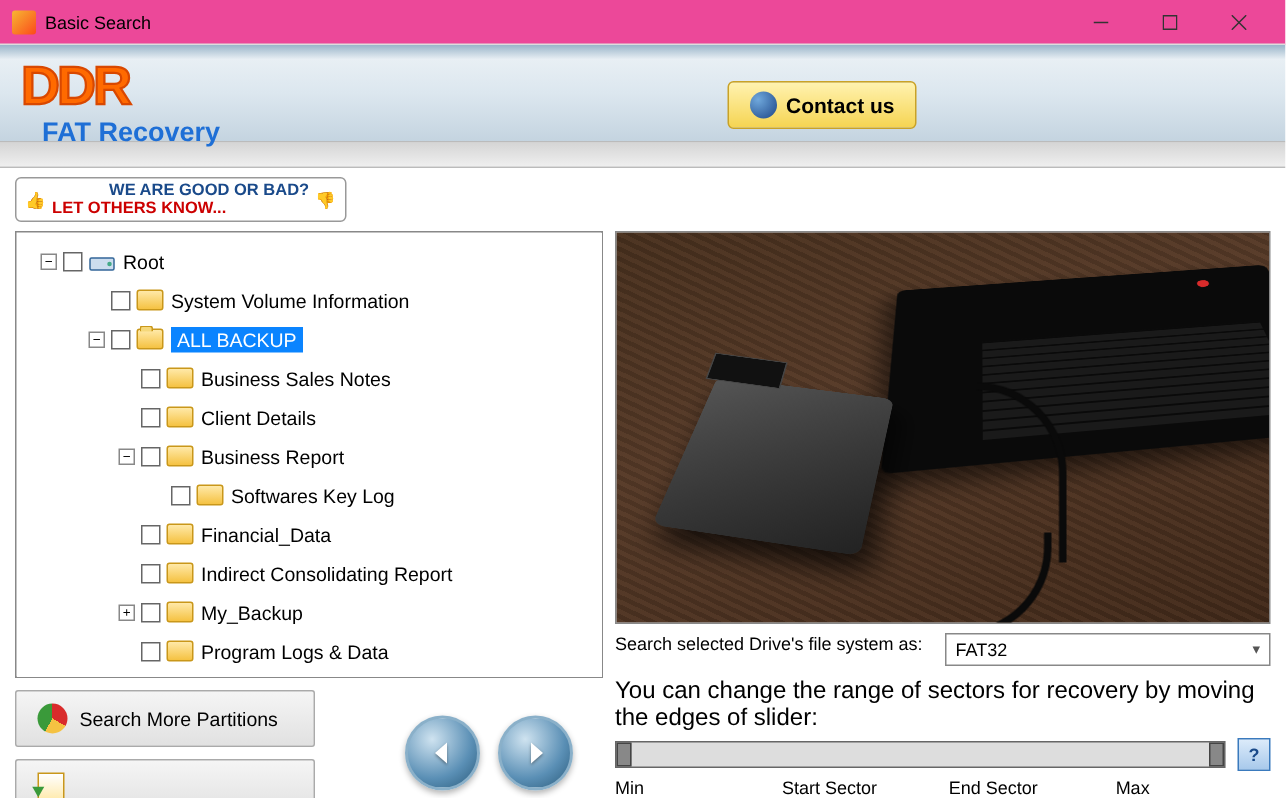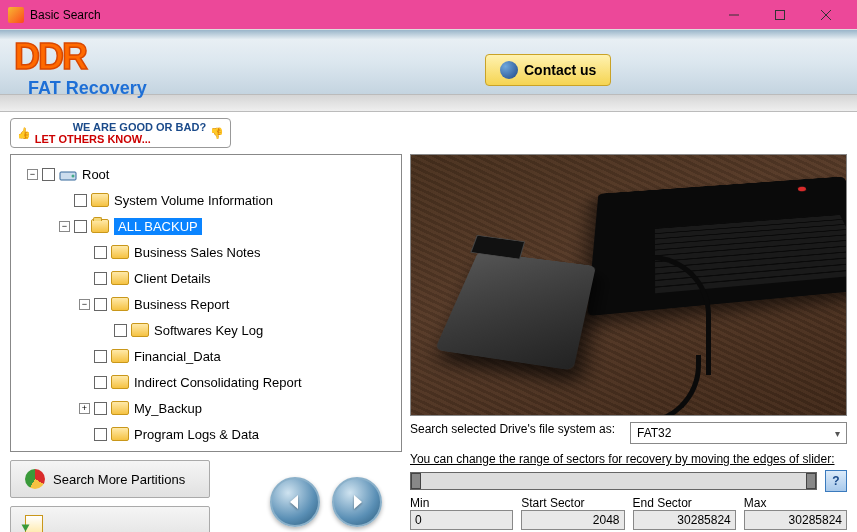--- a/index.html
+++ b/index.html
@@ -60,21 +60,21 @@
 .hdd { position:absolute; left:45px; top:70px; width:130px; height:160px; background: linear-gradient(145deg,#555,#222); border-radius:8px; transform: perspective(700px) rotateX(50deg) rotateZ(12deg); box-shadow: 8px 14px 20px rgba(0,0,0,.7); }
 .hdd-label { position:absolute; left:62px; top:78px; width:50px; height:28px; background:#111; border:1px solid #444; transform: perspective(700px) rotateX(50deg) rotateZ(12deg); font-size:5px; color:#888; }
 .cable { position:absolute; left:110px; top:200px; width:180px; height:70px; border: 5px solid #0a0a0a; border-top:none; border-left:none; border-radius: 0 0 60px 0; background:transparent; }
 .cable2 { position:absolute; left:240px; top:100px; width:60px; height:120px; border: 5px solid #0a0a0a; border-bottom:none; border-left:none; border-radius: 0 60px 0 0; background:transparent; }
 
 .right-fields { font-size: 12px; margin-top: 6px; }
 .row { display: flex; align-items: flex-start; margin-bottom: 4px; }
 .row-label { width: 220px; }
 .combo { flex: 1; border: 1px solid #888; height: 22px; display: flex; align-items: center; padding: 0 6px; background: #fff; justify-content: space-between; cursor: pointer; }
 .combo-arrow { font-size: 10px; color: #555; }
-.slider-note { font-size: 12px; margin: 8px 0 4px; text-decoration: underline; }
+.slider-note { font-size: 16px; margin: 8px 0 4px; }
 .slider-row { display: flex; align-items: center; gap: 4px; }
 .slider-track { flex: 1; height: 18px; border: 1px solid #666; background: #ddd; position: relative; }
 .slider-handle { position:absolute; top:0; width:10px; height:16px; background:#888; border:1px solid #444; }
 .slider-handle.l{left:0}.slider-handle.r{right:0}
 .helpbtn { width: 22px; height: 22px; border: 1px solid #3a7abd; background: linear-gradient(180deg,#dcebfa,#a8c9eb); color: #1a4a8a; font-weight: bold; display:flex; align-items:center; justify-content:center; cursor:pointer; margin-left:4px;}
 
 .sector-row { display: flex; gap: 8px; margin-top: 4px; }
 .sector-col { flex: 1; }
 .sector-lbl { font-size: 12px; }
 .sector-val { border: 1px solid #888; height: 20px; background: #e8e8e8; font-size: 12px; display:flex; align-items:center; padding:0 4px; justify-content:flex-end; }

